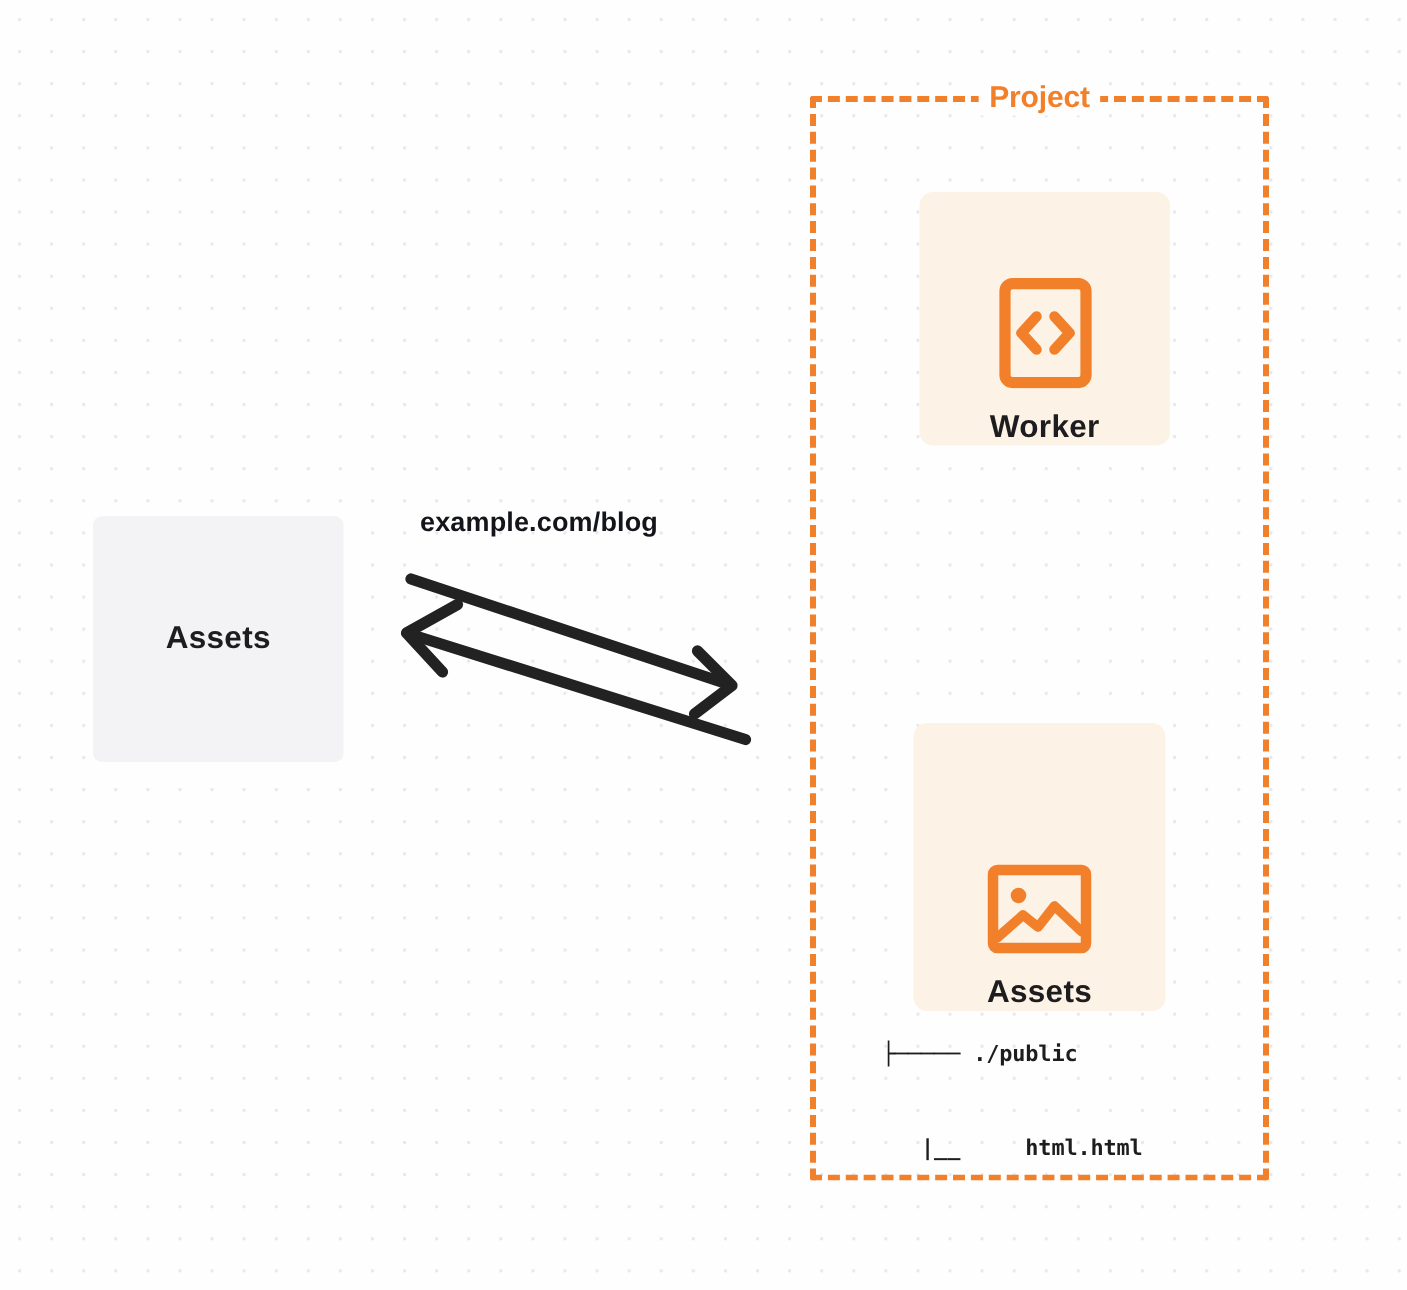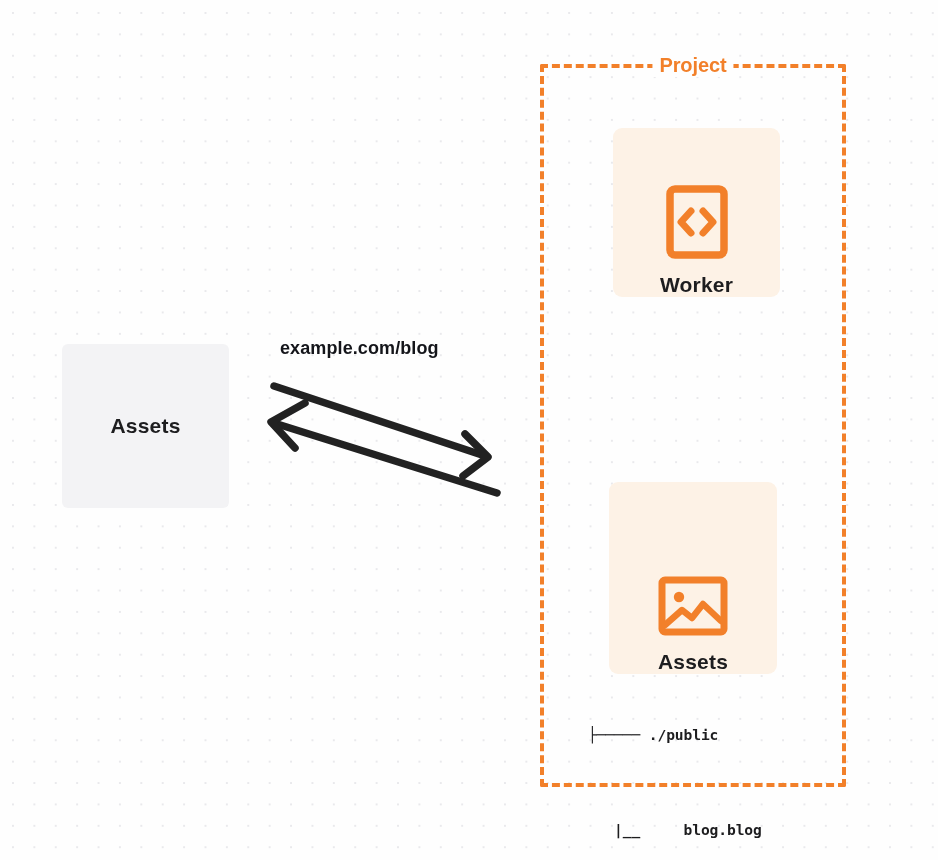--- a/index.html
+++ b/index.html
@@ -135,21 +135,20 @@
     font-family: "DejaVu Sans Mono", monospace;
     font-size: 14.6px;
     line-height: 21px;
     color: #1d1d1f;
     white-space: pre;
     font-weight: 700;
     letter-spacing: -0.1px;
   }
   #file-tree .tree-row {
     display: block;
-    margin-top: 32px;
   }
 </style>
 </head>
 <body>
 
 <div id="canvas">
 
   <div id="client-node">
     <span class="node-label">Assets</span>
   </div>
@@ -192,17 +191,17 @@
         <rect x="4" y="4" width="62" height="52" rx="3" ry="3" fill="none" stroke="#f2802a" stroke-width="7"></rect>
         <circle cx="21" cy="21" r="5.2" fill="#f2802a"></circle>
         <polyline points="7,49 24,34 34,42 45,28 63,45" fill="none" stroke="#f2802a" stroke-width="6.5" stroke-linecap="round" stroke-linejoin="round"></polyline>
       </svg>
     </span>
     <span class="card-label">Assets</span>
   </div>
 
   <div id="file-tree">
     <span class="tree-row"><span>├───── </span><span>./public</span></span>
-    <span class="tree-row"><span>   |__     </span><span>blog.blog</span></span>
+    <span class="tree-row"><span>   |__     </span><span>html.html</span></span>
     
   </div>
 
 </div>
 
 </body></html>

